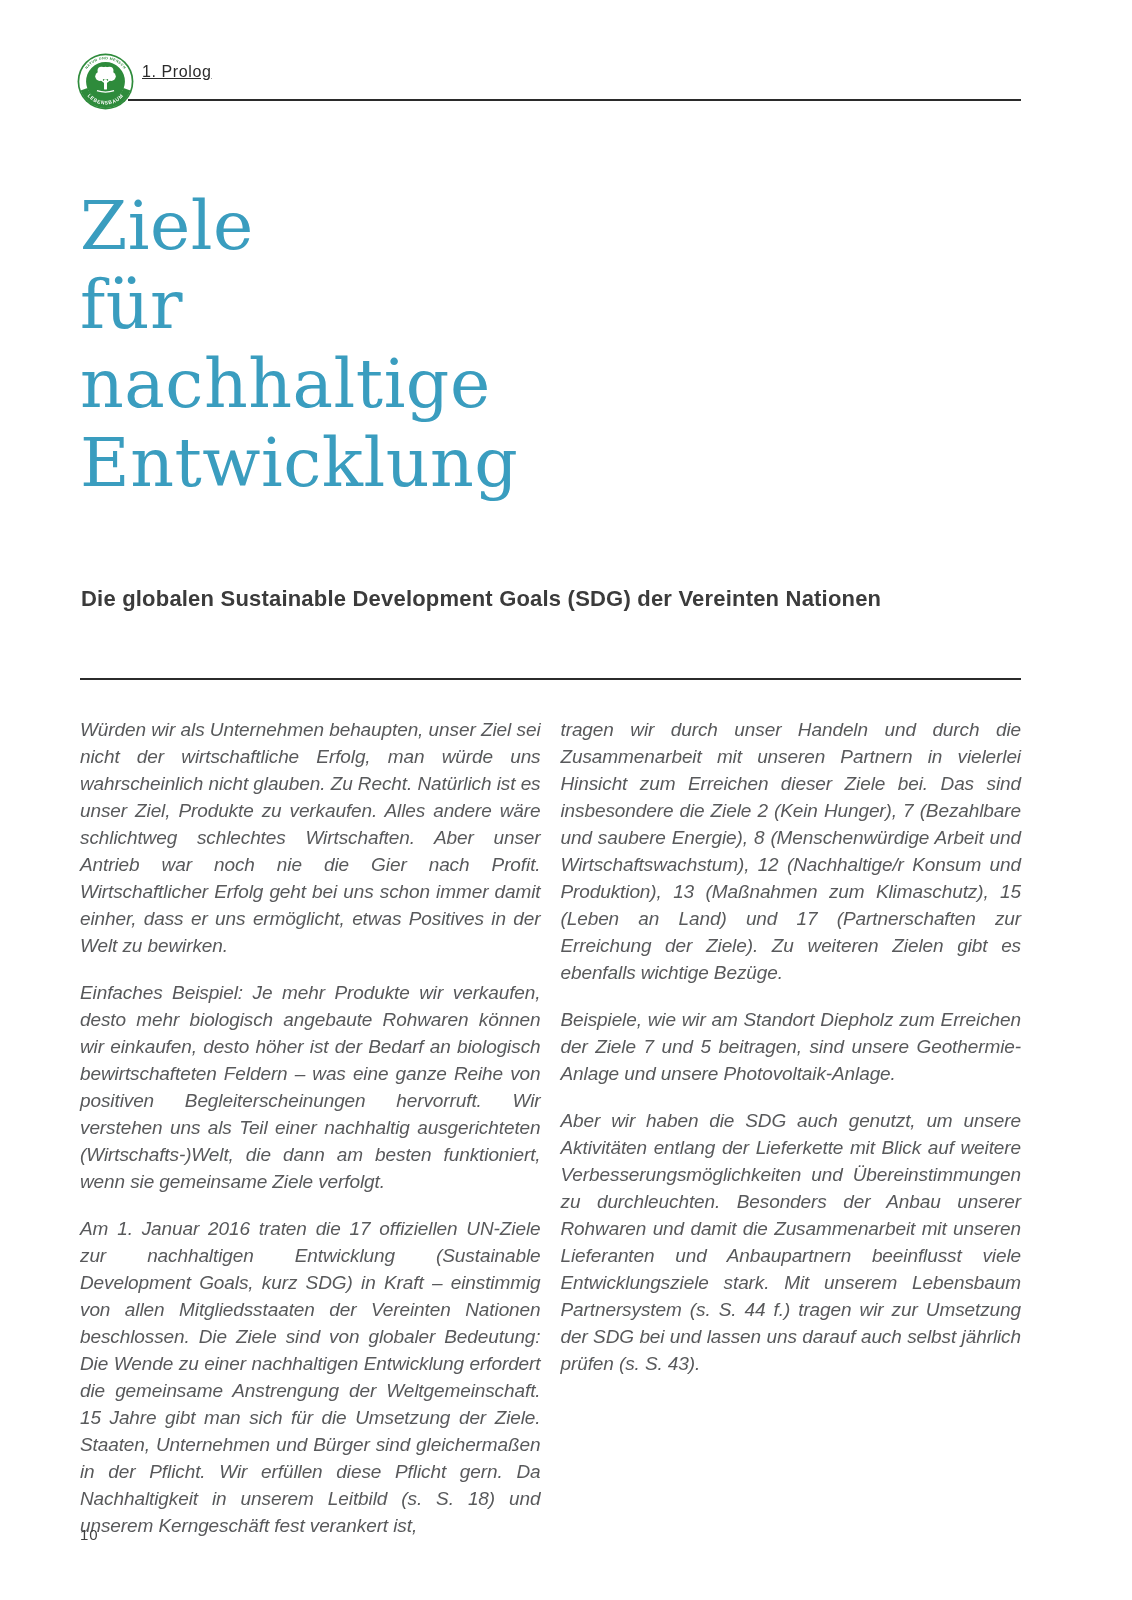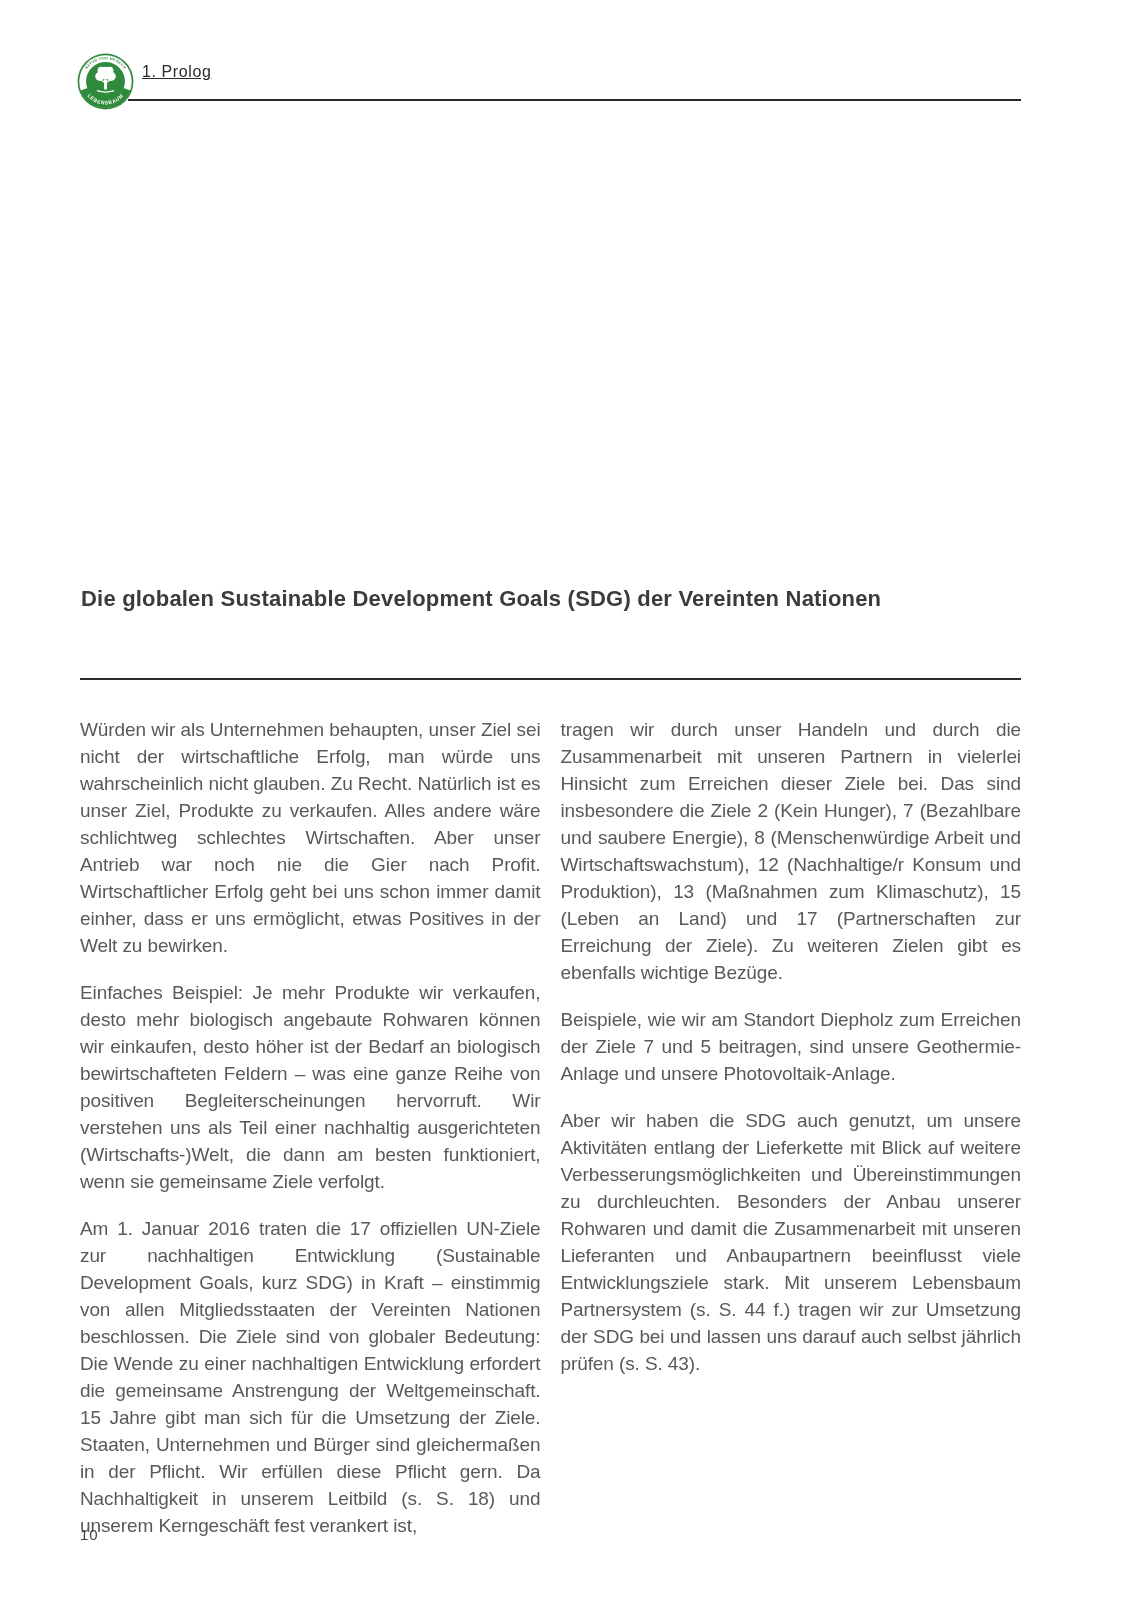--- a/index.html
+++ b/index.html
@@ -35,21 +35,21 @@
     font-size:22px;font-weight:bold;
     color:#3b3b3b;
     letter-spacing:0.2px;
   }
   .divider{
     position:absolute;left:80px;top:678px;width:941px;height:2px;
     background:var(--ink,#2b2b2b);
   }
   .columns{
     position:absolute;left:80px;top:716px;width:941px;
-    display:flex;gap:20px;
+    display:flex;gap:20px;font-style:italic;
   }
   .col{flex:1 1 0;}
   .para{
     margin:0 0 20px 0;
     font-size:19px;line-height:27px;
     text-align:justify;
     color:var(--body-color,#58595b);
     letter-spacing:-0.1px;
   }
   .para:last-child{margin-bottom:12px;}
@@ -87,20 +87,26 @@
       <textPath href="#arcTop" xlink:href="#arcTop" startOffset="50%" text-anchor="middle">NATUR UND MENSCH</textPath>
     </text>
     <text font-family="Liberation Sans, sans-serif" font-size="8.6" font-weight="bold" fill="#ffffff" letter-spacing="1.2">
       <textPath href="#arcBottom" xlink:href="#arcBottom" startOffset="50%" text-anchor="middle">LEBENSBAUM</textPath>
     </text>
   </svg>
 
   <div class="section-label">1. Prolog</div>
   <div class="header-rule"></div>
 
+  <div class="page-title">
+      <div class="title-line">Ziele</div>
+      <div class="title-line">für</div>
+      <div class="title-line">nachhaltige</div>
+      <div class="title-line">Entwicklung</div>
+    </div>
 
   <div class="subtitle">Die globalen Sustainable Development Goals (SDG) der Vereinten Nationen</div>
 
   <div class="divider"></div>
 
   <div class="columns">
     <div class="col" lang="de">
         <p class="para">Würden wir als Unternehmen behaupten, unser Ziel sei nicht der wirtschaftliche Erfolg, man würde uns wahrscheinlich nicht glauben. Zu Recht. Natürlich ist es unser Ziel, Produkte zu verkaufen. Alles andere wäre schlichtweg schlechtes Wirtschaften. Aber unser Antrieb war noch nie die Gier nach Profit. Wirtschaftlicher Erfolg geht bei uns schon immer damit einher, dass er uns ermöglicht, etwas Positives in der Welt zu bewirken.</p>
         <p class="para">Einfaches Beispiel: Je mehr Produkte wir verkaufen, desto mehr biologisch angebaute Rohwaren können wir einkaufen, desto höher ist der Bedarf an biologisch bewirtschafteten Feldern – was eine ganze Reihe von positiven Begleiterscheinungen hervorruft. Wir verstehen uns als Teil einer nachhaltig ausgerichteten (Wirtschafts-)Welt, die dann am besten funktioniert, wenn sie gemeinsame Ziele verfolgt.</p>
         <p class="para">Am 1. Januar 2016 traten die 17 offiziellen UN-Ziele zur nachhaltigen Entwicklung (Sustainable Development Goals, kurz SDG) in Kraft – einstimmig von allen Mitgliedsstaaten der Vereinten Nationen beschlossen. Die Ziele sind von globaler Bedeutung: Die Wende zu einer nachhaltigen Entwicklung erfordert die gemeinsame Anstrengung der Weltgemeinschaft. 15 Jahre gibt man sich für die Umsetzung der Ziele. Staaten, Unternehmen und Bürger sind gleichermaßen in der Pflicht. Wir erfüllen diese Pflicht gern. Da Nachhaltigkeit in unserem Leitbild (s. S. 18) und unserem Kerngeschäft fest verankert ist,</p>

